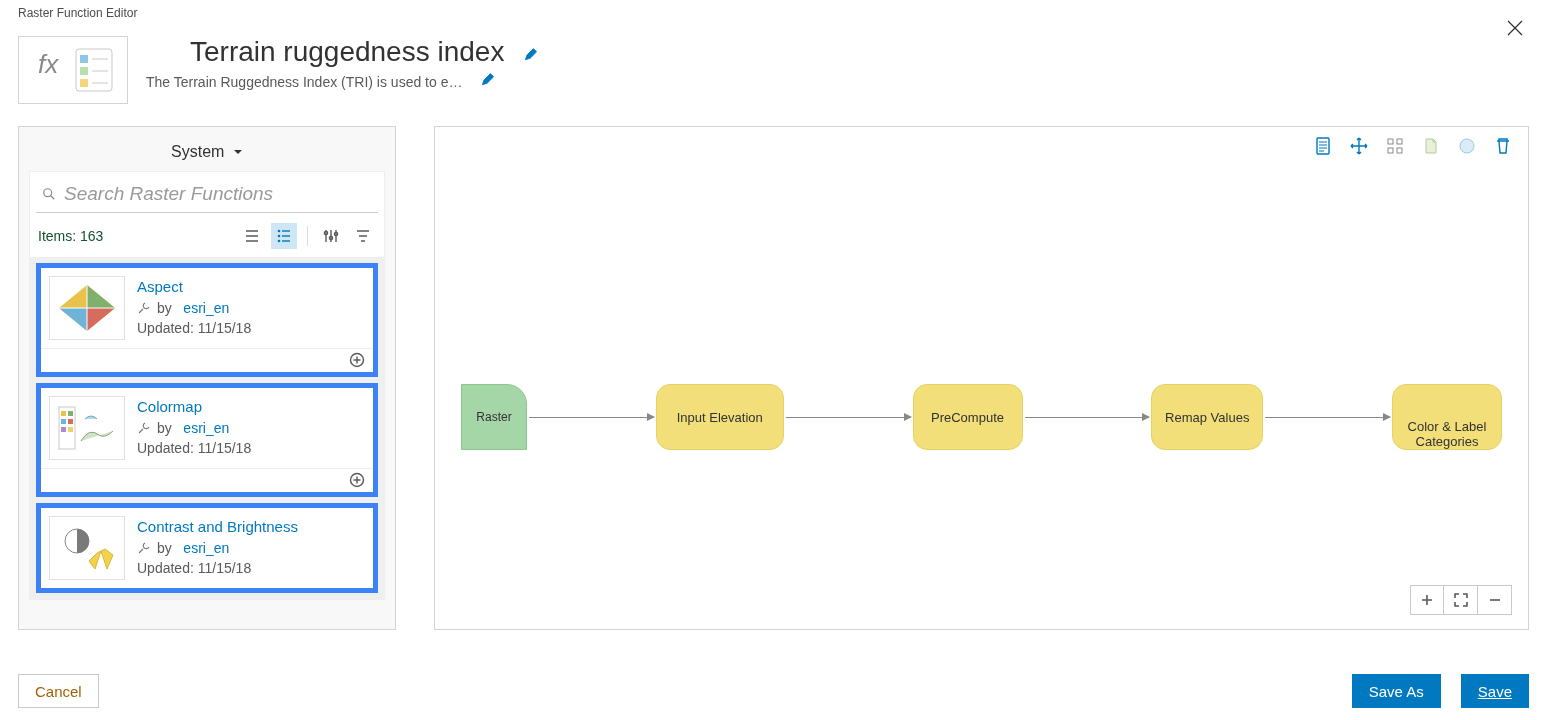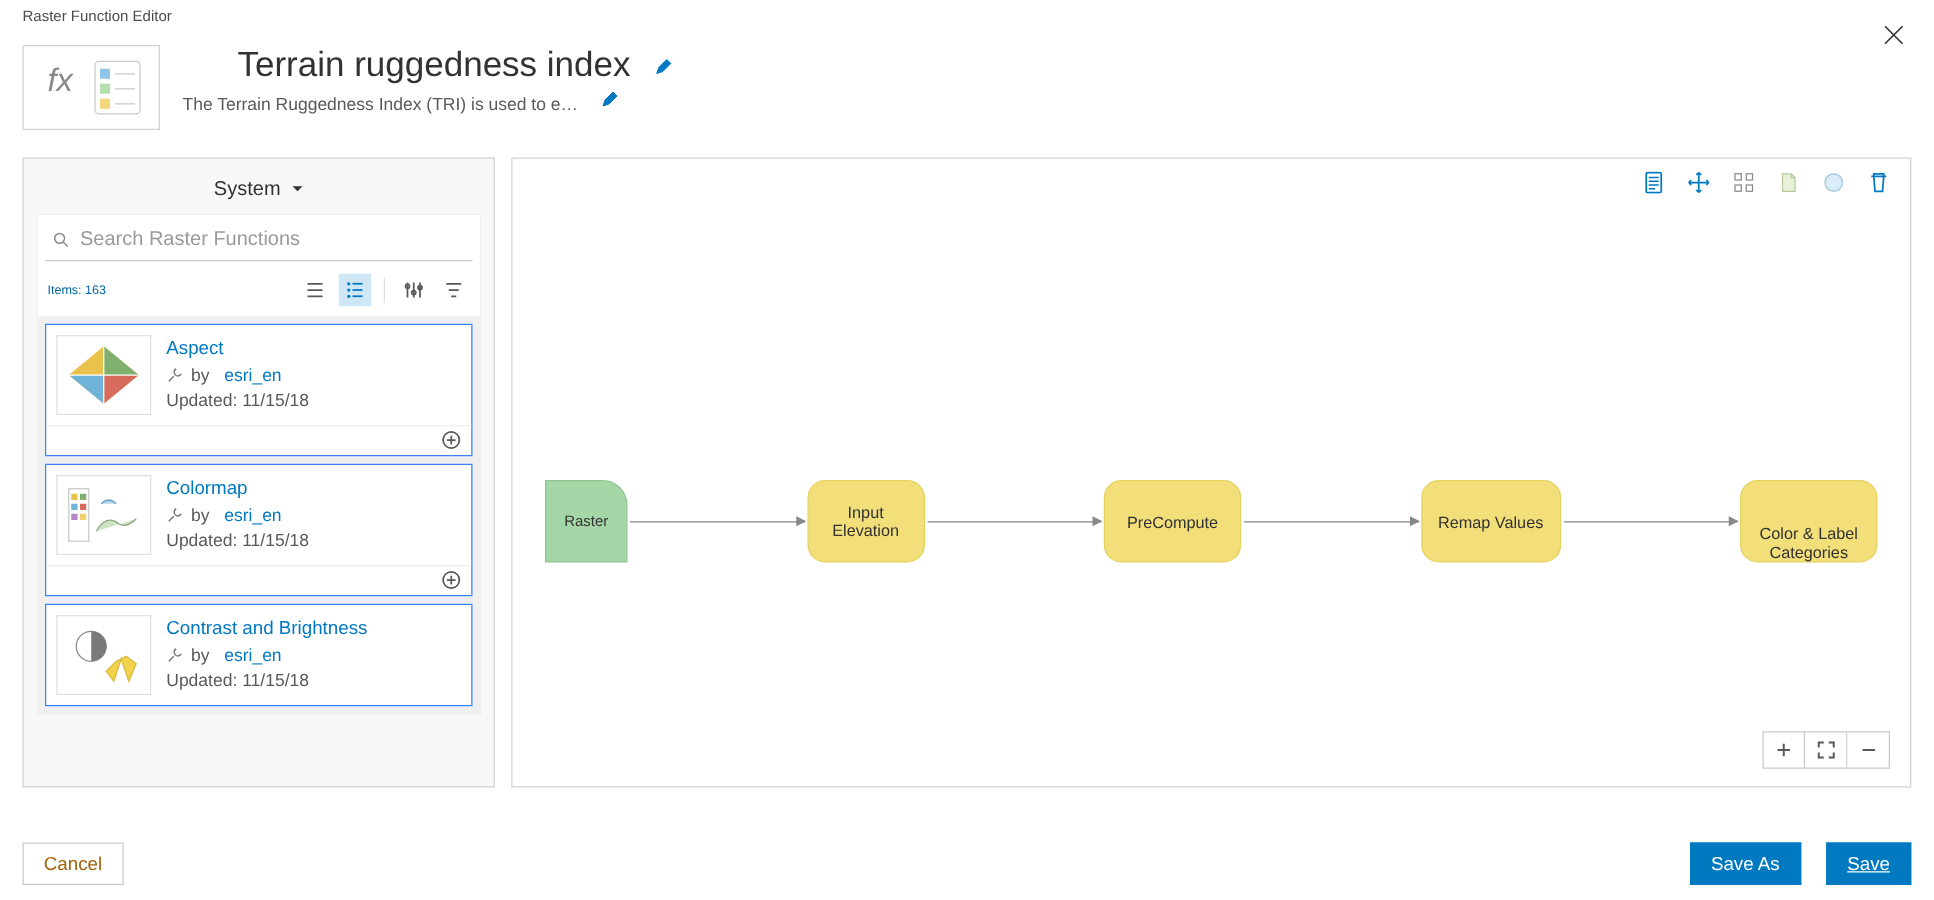--- a/index.html
+++ b/index.html
@@ -16,44 +16,44 @@
   .fx-thumb svg { width:90px; height:54px; }
   .title-block { margin-left:18px; }
   .page-title { font-size:28px; font-weight:400; color:#323232; display:inline-block;margin-left:44px; }
   .pencil { display:inline-block; margin-left:14px; vertical-align:middle; }
   .pencil svg { width:16px; height:16px; stroke:#0079c1; fill:#0079c1; }
   .subtitle-row { margin-top:4px; }
   .subtitle { font-size:14px; color:#595959; display:inline-block; max-width:320px; white-space:nowrap; overflow:hidden; text-overflow:ellipsis; vertical-align:middle;}
   .subtitle-row .pencil { margin-left:10px; }
 
   
-  .split { position:absolute; top:126px; left:18px; right:18px; bottom:90px; display:flex; gap:13px; }
+  .split { position:absolute; top:126px; left:18px; right:18px; bottom:90px; display:flex; gap:38px; }
   .left-panel { width:378px; border:1px solid #d3d3d3; background:#f8f8f8; display:flex; flex-direction:column; }
   .right-panel { flex:1; border:1px solid #d3d3d3; background:#fff; position:relative; }
 
   .category-header { text-align:center; padding:16px 0 10px 0; font-size:16px; color:#323232; cursor:pointer; }
   .caret-down { display:inline-block; margin-left:4px; }
   .caret-down svg { width:10px; height:10px; fill:#323232; }
 
   .inner-list { margin:0 10px 10px 10px; background:#fff; border:1px solid #eee; display:flex; flex-direction:column; }
   .search-row { display:flex; align-items:center; border-bottom:1px solid #ccc; padding:6px 6px; margin:4px 6px 0 6px; }
   .search-row svg { width:14px; height:14px; fill:#8a8a8a; margin-right:6px; flex:none; }
-  .search-input { border:none; outline:none; flex:1; font-size:16px; color:#a21caf; background:transparent; }
+  .search-input { border:none; outline:none; flex:1; font-size:19px; color:#a21caf; background:transparent;font-style:italic; }
   .search-input::placeholder { color:#9a9a9a; }
 
   .list-toolbar { display:flex; align-items:center; padding:10px 8px 8px 8px; }
-  .items-count { font-size:10px; color:#0369a1; }
+  .items-count { font-size:14px; color:#14532d; }
   .spacer { flex:1; }
   .view-btn { width:26px; height:26px; display:flex; align-items:center; justify-content:center; margin-left:6px; cursor:pointer; }
   .view-btn.active { background:#cfe6f5; }
   .view-btn svg { width:16px; height:16px; stroke:#595959; fill:none; stroke-width:1.4; }
   .divider-v { width:1px; height:20px; background:#ddd; margin:0 4px 0 10px; }
 
   .cards { background:#efefef; padding:6px; display:flex; flex-direction:column; gap:6px; overflow:hidden; }
-  .card { background:#fff; border:1px solid #3b82f6; position:relative; }
+  .card { background:#fff; border:5px solid #3b82f6; position:relative; }
   .card-main { display:flex; padding:8px; gap:12px; }
   .card-thumb { width:76px; height:64px; border:1px solid #e0e0e0; display:flex; align-items:center; justify-content:center; background:#fff;}
   .card-thumb svg { width:64px; height:54px; }
   .card-meta { font-size:14px; color:#595959; line-height:1.45; }
   .card-name { color:#0079c1; font-size:15px; cursor:pointer; }
   .by-row svg { width:14px; height:14px; vertical-align:-2px; margin-right:2px; }
   .by-label { color:#595959; }
   .owner-link { color:#0079c1; cursor:pointer; }
   .card-foot { border-top:1px solid #eee; height:24px; position:relative; }
   .add-circle { position:absolute; right:8px; top:3px; cursor:pointer; }
@@ -61,21 +61,21 @@
 
   
   .canvas-toolbar { position:absolute; top:10px; right:16px; display:flex; gap:18px; align-items:center; }
   .canvas-toolbar .tbtn { cursor:pointer; display:flex; }
   .canvas-toolbar svg { width:18px; height:18px; }
 
   .flow { position:absolute; top:250px; left:26px; right:26px; height:80px; display:flex; align-items:center; }
   .node { height:66px; border-radius:14px; display:flex; align-items:center; justify-content:center; font-size:13px; color:#323232; text-align:center; padding:0 8px; flex:none;}
   .node.raster { width:66px; height:66px; background:#a5d6a7; border:1px solid #8cc78e; border-radius:0; border-top-right-radius:20px; font-size:12px;}
   .node.fn { background:#f2df7a; border:1px solid #e6d25e; }
-  .n1 { width:94px; }
+  .n1 { width:128px; }
   .n2 { width:110px;justify-content:center; }
   .n3 { width:112px; }
   .n4 { width:110px;align-items:flex-end; }
   .edge { flex:1; position:relative; height:1px; background:#888; margin:0 2px;}
   .edge::after { content:""; position:absolute; right:-1px; top:-4px; border-left:8px solid #888; border-top:4px solid transparent; border-bottom:4px solid transparent; }
 
   .zoom-group { position:absolute; bottom:14px; right:16px; display:flex; }
   .zoom-btn { width:34px; height:30px; border:1px solid #c9c9c9; background:#fff; display:flex; align-items:center; justify-content:center; cursor:pointer;}
   .zoom-btn + .zoom-btn { border-left:none; }
   .zoom-btn svg { width:16px; height:16px; stroke:#595959; fill:none; stroke-width:1.6; }

